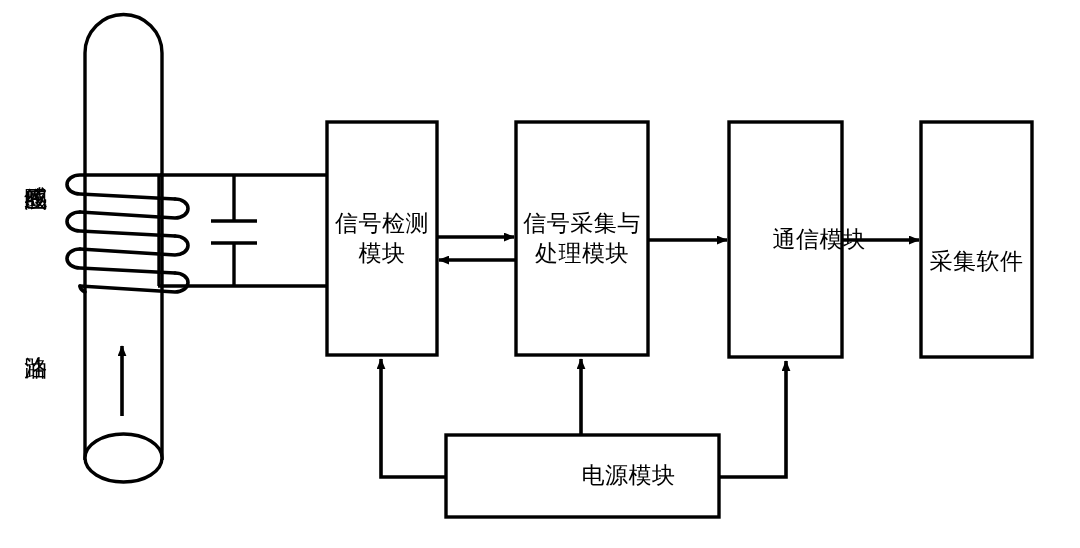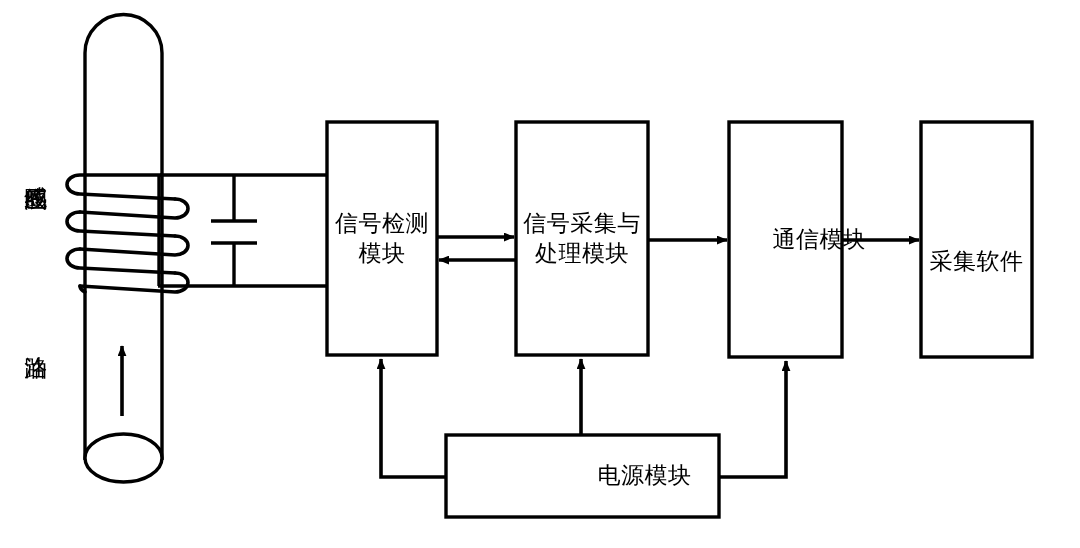--- a/index.html
+++ b/index.html
@@ -123,19 +123,19 @@
   <div class="box-label" style="left:516px; top:122px; width:132px; height:233px;">信号采集与
 处理模块</div>
 
   <div class="box-label" style="left:327px; top:122px; width:110px; height:233px;">信号检测
 模块</div>
 
   <div class="box-label" style="left:729px; top:122px; width:113px; height:235px;padding-left:34px;">通信模块</div>
 
   <div class="box-label" style="left:921px; top:122px; width:111px; height:280px;">采集软件</div>
 
-  <div class="box-label" style="left:472px; top:435px; width:273px; height:82px;padding-left:36px;">电源模块</div>
+  <div class="box-label" style="left:456px; top:435px; width:273px; height:82px;padding-left:36px;">电源模块</div>
 
   <div class="side-label" style="left:22px; top:168px;">感应线圈</div>
 
   <div class="side-label" style="left:22px; top:338px;">油路</div>
 
 </div>
 
 </body></html>

